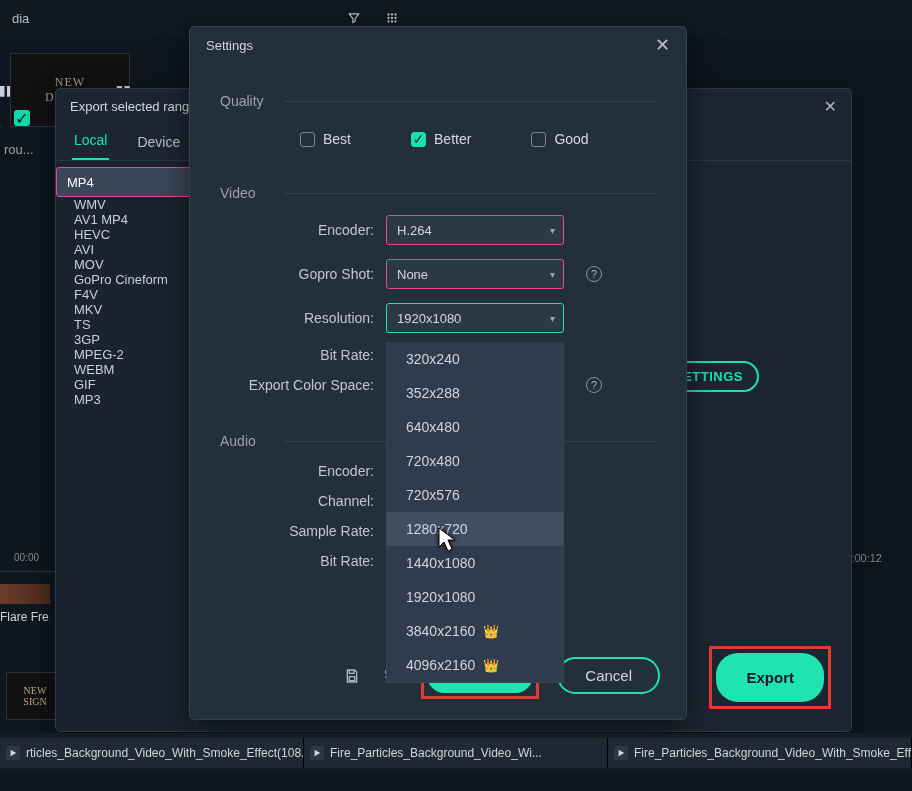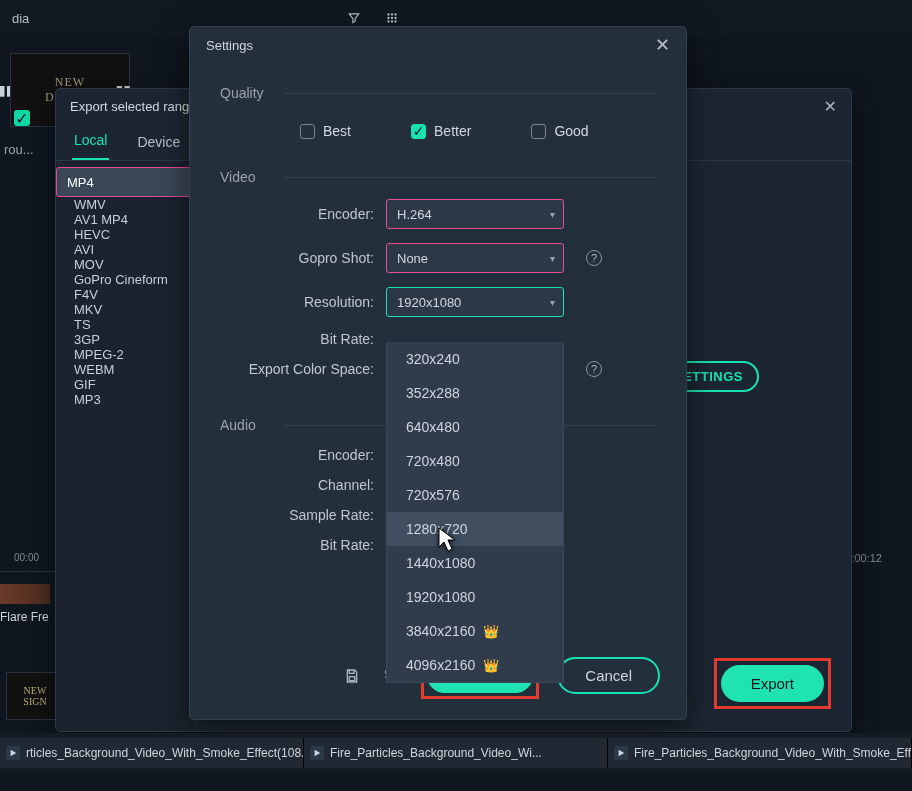--- a/index.html
+++ b/index.html
@@ -113,41 +113,41 @@
     border-radius: 18px; font-size: 13px; font-weight: 600; letter-spacing: .5px;
     background: transparent;
   }
 
   .export-btn-wrap {
     position: absolute; right: 20px; bottom: 22px;
     padding: 4px; border: 3px solid #e43b2f;
   }
   .export-btn {
     background: #20e3b2; color: #0d1822; border: none; border-radius: 22px;
-    padding: 10px 30px; font-size: 15px; font-weight: 400;
+    padding: 16px 30px; font-size: 15px; font-weight: 700;
   }
 
   
   .settings-dlg {
     position: absolute; left: 189px; top: 26px; width: 498px; height: 694px;
     background: #242f3c; border: 1px solid #35414f; border-radius: 5px;
     box-shadow: 0 10px 30px rgba(0,0,0,.55);
     display: flex; flex-direction: column; overflow: visible;
   }
   .sdlg-title {
     height: 36px; display: flex; align-items: center; padding: 0 16px;
     font-size: 13px; color: #cfd6df;
   }
   .sdlg-title .x { margin-left: auto; color: #b6bfc9; font-size: 18px; }
 
   .sdlg-body {
     flex: 1; padding: 10px 30px 0 30px; font-size: 14px; color: #bfc7d0;
     position: relative;
   }
-  .section-hdr { color: #9aa3ad; margin-top: 12px; margin-bottom: 14px; position: relative;}
+  .section-hdr { color: #9aa3ad; margin-top: 20px; margin-bottom: 14px; position: relative;}
   .section-hdr::after {
     content: ""; position: absolute; left: 64px; right: 0; top: 50%;
     border-top: 1px solid #34404e;
   }
 
   .quality-row {
     display: flex; gap: 60px; padding: 8px 0 18px 80px; align-items: center;
   }
   .chk {
     width: 15px; height: 15px; border: 1.5px solid #7c8591; border-radius: 3px;

